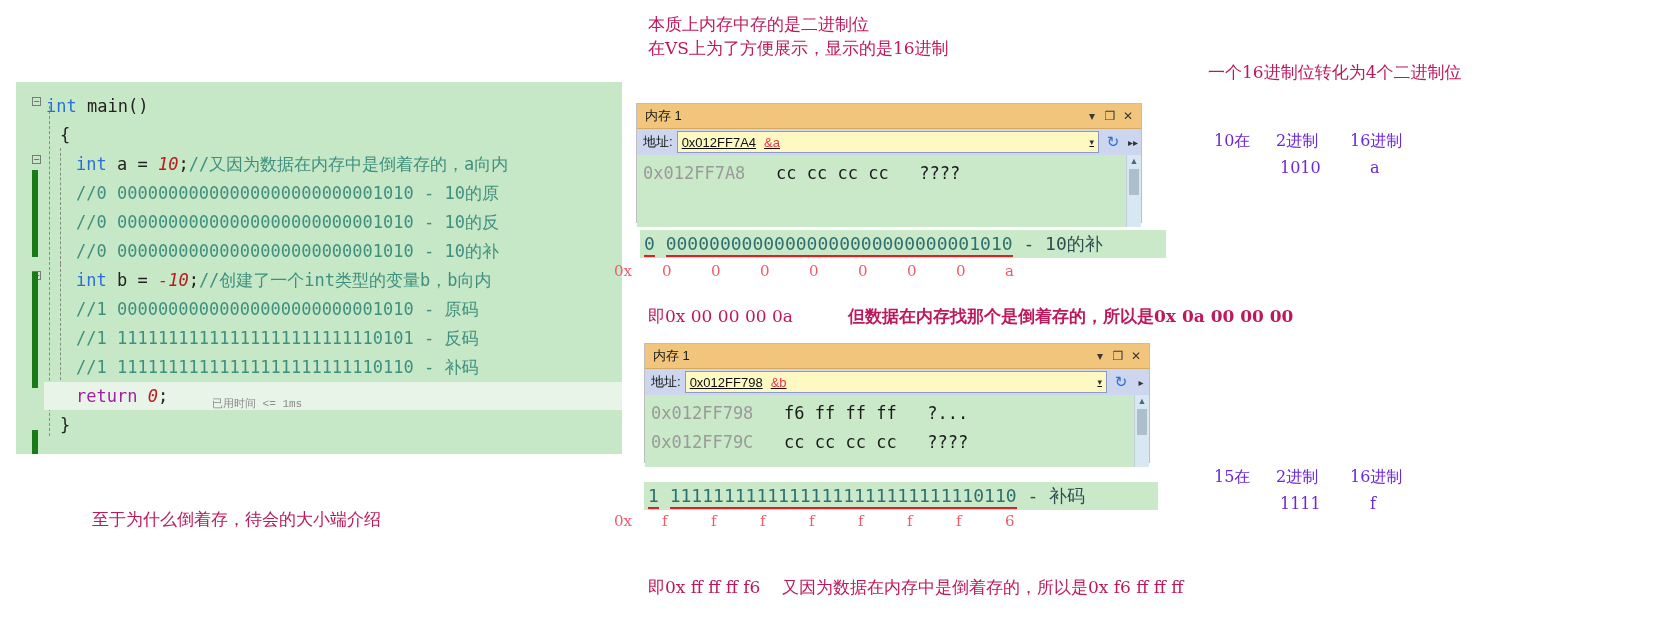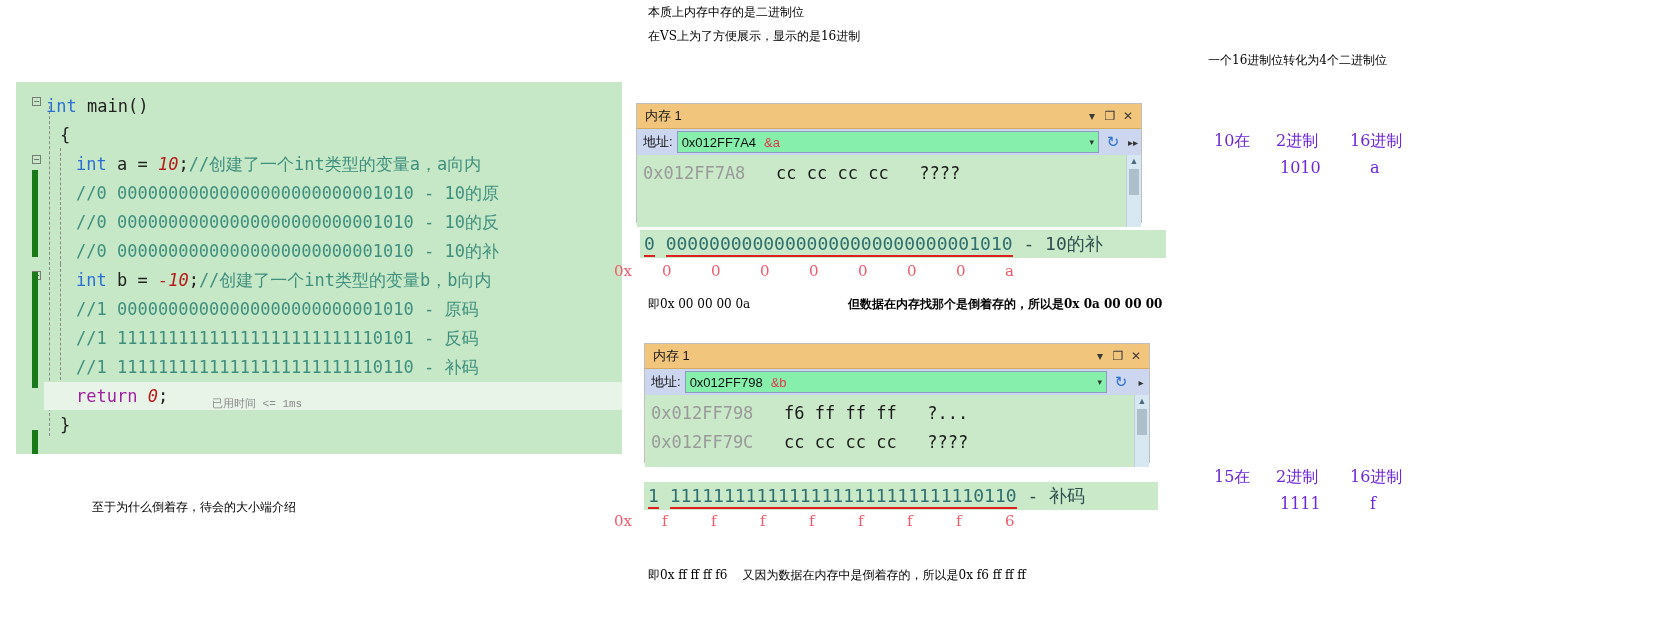--- a/index.html
+++ b/index.html
@@ -52,23 +52,23 @@
   .win-btn{
     width:18px;height:18px;display:flex;align-items:center;justify-content:center;
     font-size:12px;color:#3a3a3a;
   }
   .mem-addrbar{
     height:26px;background:#ccd6ee;display:flex;align-items:center;
     padding:0 2px 0 6px;gap:4px;
   }
   .addr-lbl{font-size:13px;color:#101010;white-space:nowrap;}
   .addr-input{
-    flex:1 1 auto;height:20px;background:#86efac;border:1px solid #8a9ac0;
+    flex:1 1 auto;height:20px;background:#fef9c3;border:1px solid #8a9ac0;
     display:flex;align-items:center;padding:0 4px;gap:8px;
-    font-size:13px;color:#101010;
+    font-size:13px;color:#101010;text-decoration:underline;
   }
   .addr-input .amp{color:#e0384a;}
   .addr-input .caret{margin-left:auto;font-size:9px;color:#333;}
   .refresh-ico{width:20px;display:flex;align-items:center;justify-content:center;color:#2b6fd4;font-size:15px;}
   .chev-ico{width:12px;display:flex;align-items:center;justify-content:center;color:#333;font-size:10px;}
   .mem-body{position:relative;background:#c9e9c9;padding:4px 0 2px 0;}
   .mem-row{
     font-family:"DejaVu Sans Mono","Liberation Mono",monospace;
     font-size:17px;line-height:29px;white-space:pre;padding-left:6px;
   }
@@ -87,23 +87,23 @@
   .bin-strip{
     position:absolute;background:#c9e9c9;
     font-family:"DejaVu Sans Mono","Liberation Mono",monospace;
     font-size:18px;line-height:27px;color:#2f6f6f;white-space:pre;
   }
   .nib{border-bottom:2px solid #e02020;padding-bottom:1px;}
   .tail{color:#2f4f4f;}
 
   
   .anno{
-    position:absolute;color:#000000;white-space:pre;
+    position:absolute;color:#be185d;white-space:pre;
     font-family:"DejaVu Serif","Liberation Serif",serif;
-    font-size:12px;line-height:25px;
+    font-size:17px;line-height:25px;margin-top:12px;
   }
   .hexrow{
     position:absolute;color:#f05a6a;white-space:pre;
     font-family:"DejaVu Serif","Liberation Serif",serif;font-size:15px;
   }
   .hexrow span{position:absolute;}
   .tbl{position:absolute;color:#6d28d9;font-family:"DejaVu Serif","Liberation Serif",serif;font-size:16px;}
   .tbl .c{position:absolute;white-space:nowrap;}
 </style>
 </head>
@@ -121,21 +121,21 @@
   <div class="fold-line" style="left:44px;top:182px;height:116px;"></div>
 
   <div class="change-bar" style="top:88px;height:87px;"></div>
   <div class="change-bar" style="top:190px;height:116px;"></div>
   <div class="change-bar" style="top:348px;height:28px;"></div>
 
   <div class="ret-hl" style="top:300px;"></div>
 
   <div class="code-line" style="left:30px;top:10px;"><span class="kw">int</span><span class="plain"> main</span><span class="plain">()</span></div>
   <div class="code-line" style="left:44px;top:39px;"><span class="plain">{</span></div>
-  <div class="code-line" style="left:60px;top:68px;"><span class="kw">int</span><span class="plain"> a = </span><span class="num">10</span><span class="plain">;</span><span class="cmt">//创建了一个int类型的变量a，a向内</span></div>
+  <div class="code-line" style="left:60px;top:68px;"><span class="kw">int</span><span class="plain"> a = </span><span class="num">10</span><span class="plain">;</span><span class="cmt">//又因为数据在内存中是倒着存的，a向内</span></div>
   <div class="code-line" style="left:60px;top:97px;"><span class="cmt">//0 00000000000000000000000001010 - 10的原</span></div>
   <div class="code-line" style="left:60px;top:126px;"><span class="cmt">//0 00000000000000000000000001010 - 10的反</span></div>
   <div class="code-line" style="left:60px;top:155px;"><span class="cmt">//0 00000000000000000000000001010 - 10的补</span></div>
   <div class="code-line" style="left:60px;top:184px;"><span class="kw">int</span><span class="plain"> b = </span><span class="num">-10</span><span class="plain">;</span><span class="cmt">//创建了一个int类型的变量b，b向内</span></div>
   <div class="code-line" style="left:60px;top:213px;"><span class="cmt">//1 00000000000000000000000001010 - 原码</span></div>
   <div class="code-line" style="left:60px;top:242px;"><span class="cmt">//1 11111111111111111111111110101 - 反码</span></div>
   <div class="code-line" style="left:60px;top:271px;"><span class="cmt">//1 11111111111111111111111110110 - 补码</span></div>
   <div class="code-line" style="left:60px;top:300px;"><span class="kw2">return</span><span class="plain"> </span><span class="num">0</span><span class="plain">;</span></div>
   <div class="code-line" style="left:44px;top:329px;"><span class="plain">}</span></div>
 

